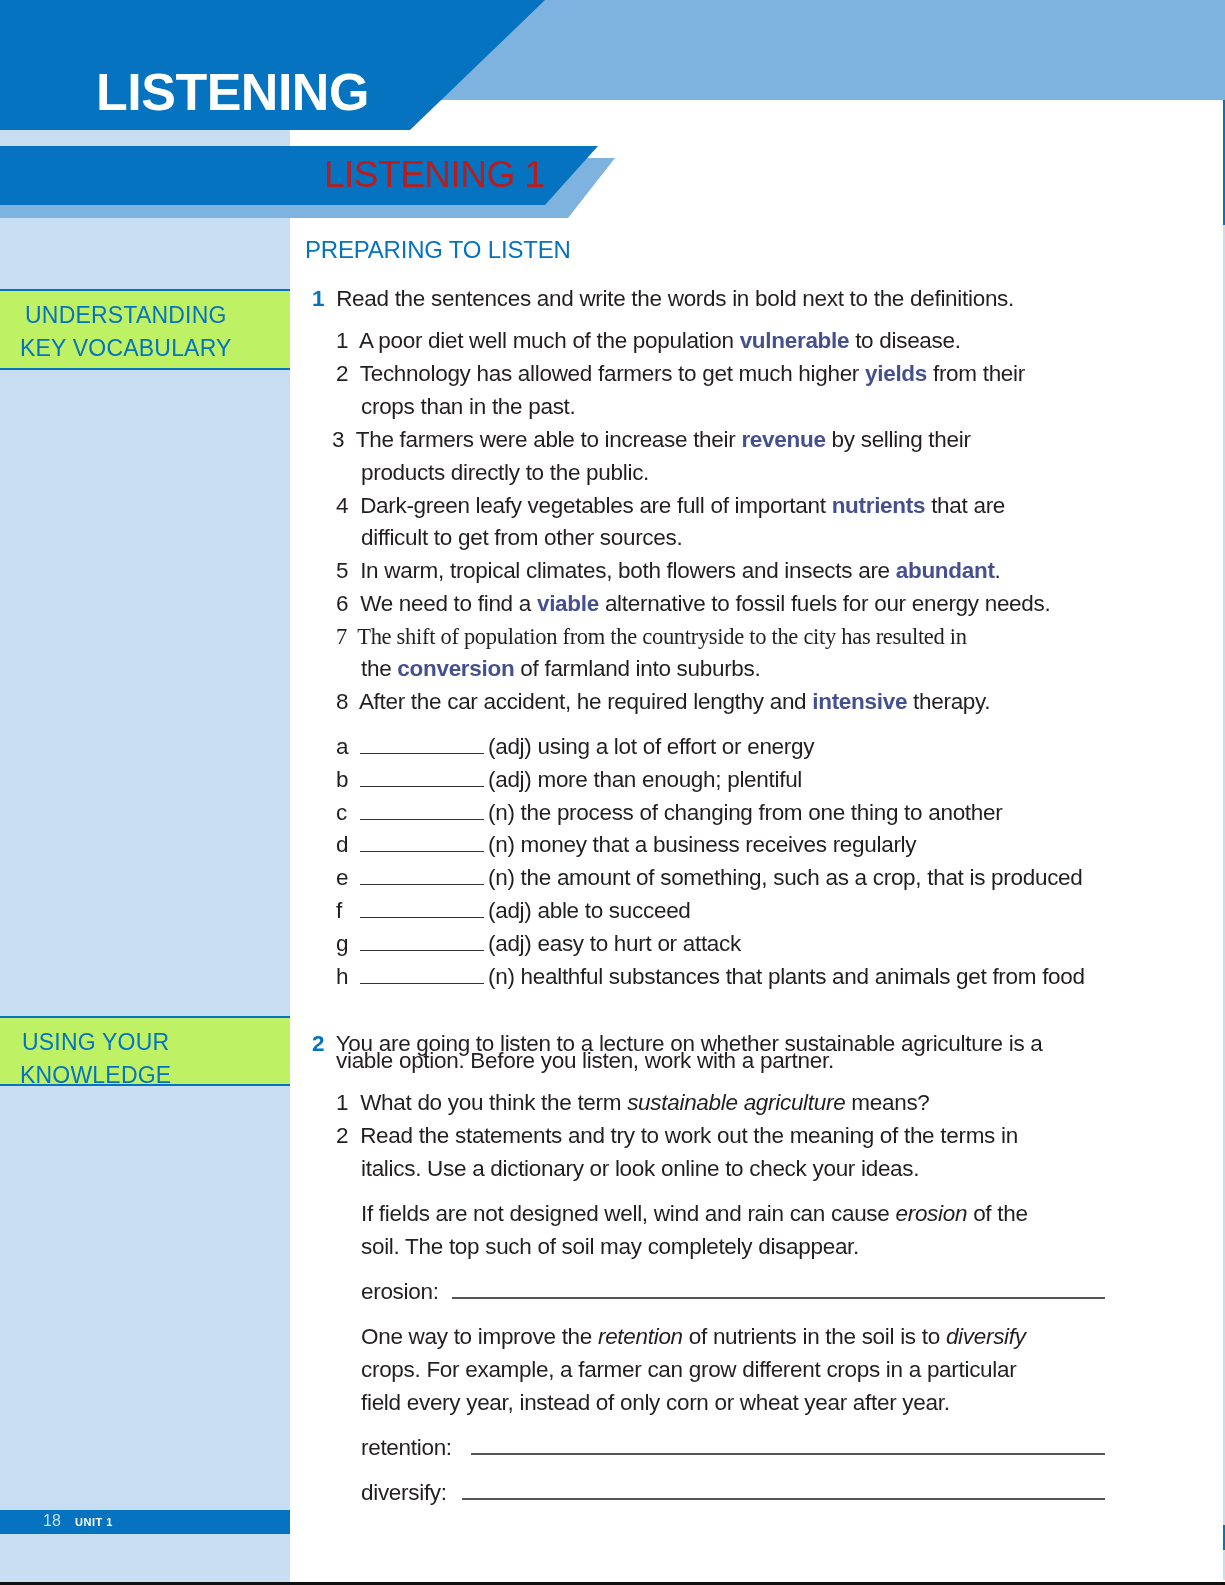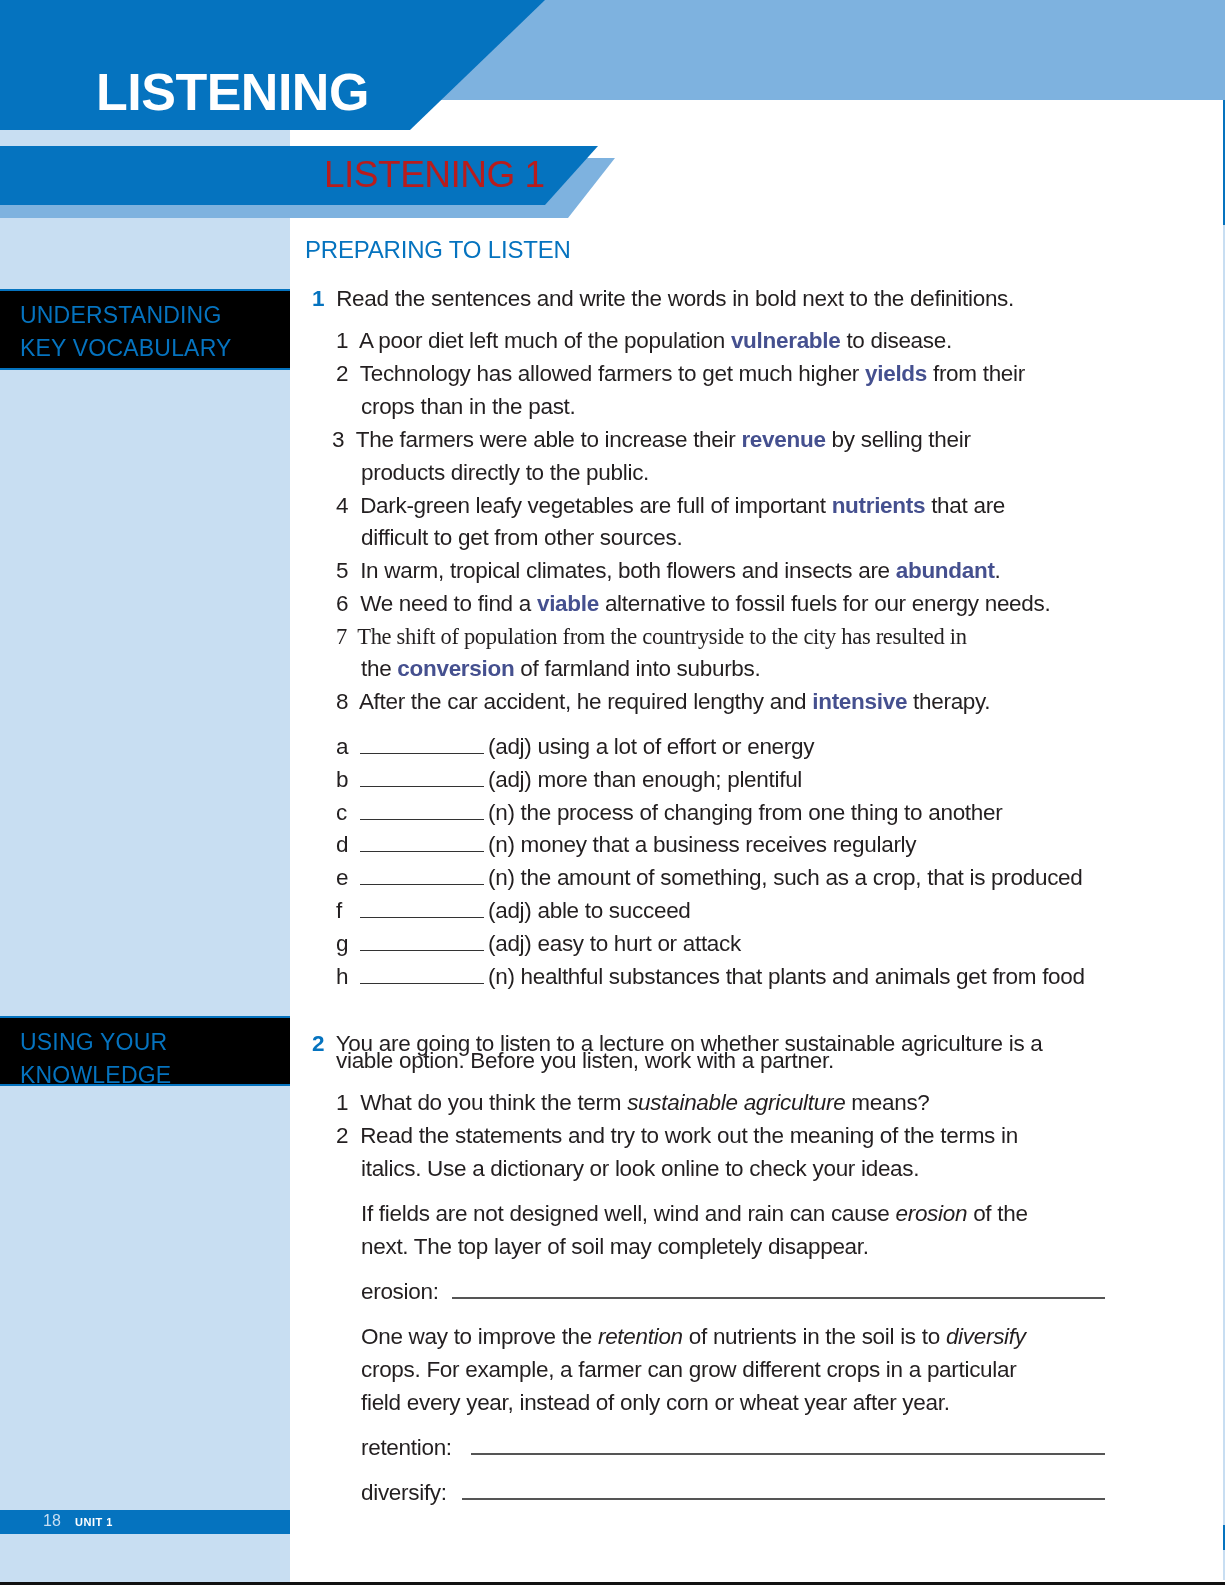--- a/index.html
+++ b/index.html
@@ -21,22 +21,22 @@
   #sub-dark { left: 0; top: 146px; width: 598px; height: 59px; background: #0573bf;
     clip-path: polygon(0 0, 598px 0, 545px 59px, 0 59px); }
   #sub-title { left: 324px; top: 154px; font-size: 37px; color: #b91c1c; letter-spacing: -0.5px; }
   #right-edge { left: 1223px; top: 100px; width: 2px; height: 1480px; background: #c8def2; }
   #right-edge-a { left: 1223px; top: 100px; width: 2px; height: 125px; background: #0573bf; }
   #right-edge-b { left: 1223px; top: 1525px; width: 2px; height: 25px; background: #0573bf; }
   #bottom-line { left: 0; top: 1582px; width: 1225px; height: 3px; background: #111; }
 
   
   #sidebar { left: 0; top: 218px; width: 290px; height: 1364px; background: #c8def2; }
-  .side-box { position: absolute; left: 0; width: 290px; background: #000000;
-    border-top: 2px solid #0573bf; border-bottom: 2px solid #0573bf; box-sizing: border-box; }
+  .side-box { position: absolute; left: 0; width: 290px; background: #bef264;
+    border-top: 2px solid #0573bf; border-bottom: 2px solid #0573bf; box-sizing: border-box; text-align: center; }
   .side-box span { display: block; position: absolute; left: 20px; top: 8px;
     font-size: 23px; line-height: 33px; color: #0573bf; letter-spacing: 0.2px; }
   #side-box-1 { top: 289px; height: 81px; }
   #side-box-2 { top: 1016px; height: 70px; }
   #footer-bar { left: 0; top: 1510px; width: 290px; height: 24px; background: #0573bf; }
   #footer-page { left: 43px; top: 1512px; font-size: 16px; color: #c8def2; }
   #footer-unit { left: 75px; top: 1516px; font-size: 11px; font-weight: bold; color: #ffffff; letter-spacing: 0.5px; }
 
   
   .txt { position: absolute; font-size: 22.5px; line-height: 33px; white-space: nowrap; color: #231f20; letter-spacing: -0.3px; }
@@ -83,21 +83,21 @@
 
 <div class="abs" id="section-title">PREPARING TO LISTEN</div>
 
 <div class="txt" style="left:312px; top:282px;">
   <span class="num-blue">1</span>&nbsp;
   <span>Read the sentences and write the words in bold next to the definitions.</span>
 </div>
 
 <div class="txt" style="left:336px; top:324px;">
   <span>1</span>&nbsp;
-  <span>A poor diet left much of the population </span><span class="kw">vulnerable</span><span> to disease.</span>
+  <span>A poor diet well much of the population </span><span class="kw">vulnerable</span><span> to disease.</span>
 </div>
 <div class="txt" style="left:336px; top:357px;">
   <span>2</span>&nbsp;
   <span>Technology has allowed farmers to get much higher </span><span class="kw">yields</span><span> from their</span>
 </div>
 <div class="txt" style="left:361px; top:390px;">crops than in the past.</div>
 <div class="txt" style="left:332px; top:423px;">
   <span>3</span>&nbsp;
   <span>The farmers were able to increase their </span><span class="kw">revenue</span><span> by selling their</span>
 </div>
@@ -164,21 +164,21 @@
 </div>
 <div class="txt" style="left:336px; top:1119px;">
   <span>2</span>&nbsp;
   <span>Read the statements and try to work out the meaning of the terms in</span>
 </div>
 <div class="txt" style="left:361px; top:1152px;">italics. Use a dictionary or look online to check your ideas.</div>
 
 <div class="txt" style="left:361px; top:1197px;">
   <span>If fields are not designed well, wind and rain can cause </span><em>erosion</em><span> of the</span>
 </div>
-<div class="txt" style="left:361px; top:1230px;">next. The top layer of soil may completely disappear.</div>
+<div class="txt" style="left:361px; top:1230px;">soil. The top such of soil may completely disappear.</div>
 
 <div class="txt" style="left:361px; top:1275px;">erosion:</div>
 <div class="answer-line" style="left:452px; top:1297px; width:653px;"></div>
 
 <div class="txt" style="left:361px; top:1320px;">
   <span>One way to improve the </span><em>retention</em><span> of nutrients in the soil is to </span><em>diversify</em>
 </div>
 <div class="txt" style="left:361px; top:1353px;">crops. For example, a farmer can grow different crops in a particular</div>
 <div class="txt" style="left:361px; top:1386px;">field every year, instead of only corn or wheat year after year.</div>
 

